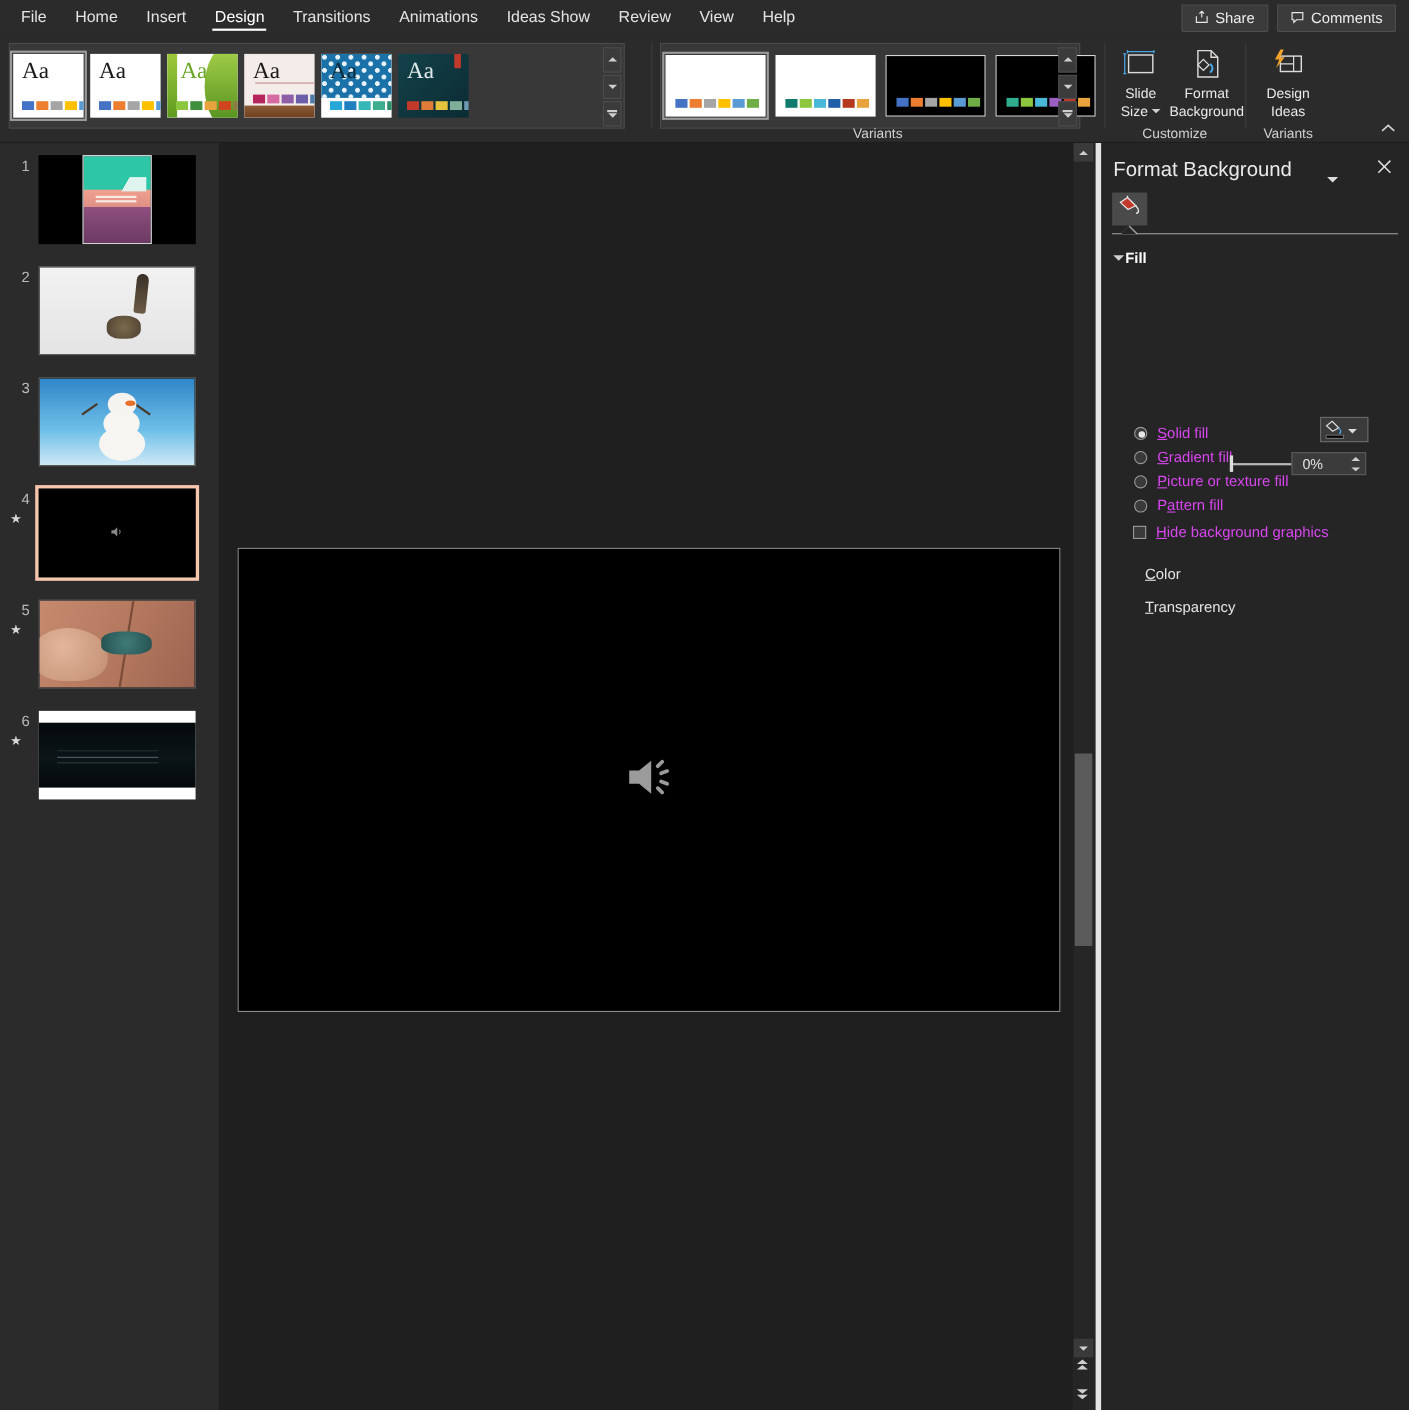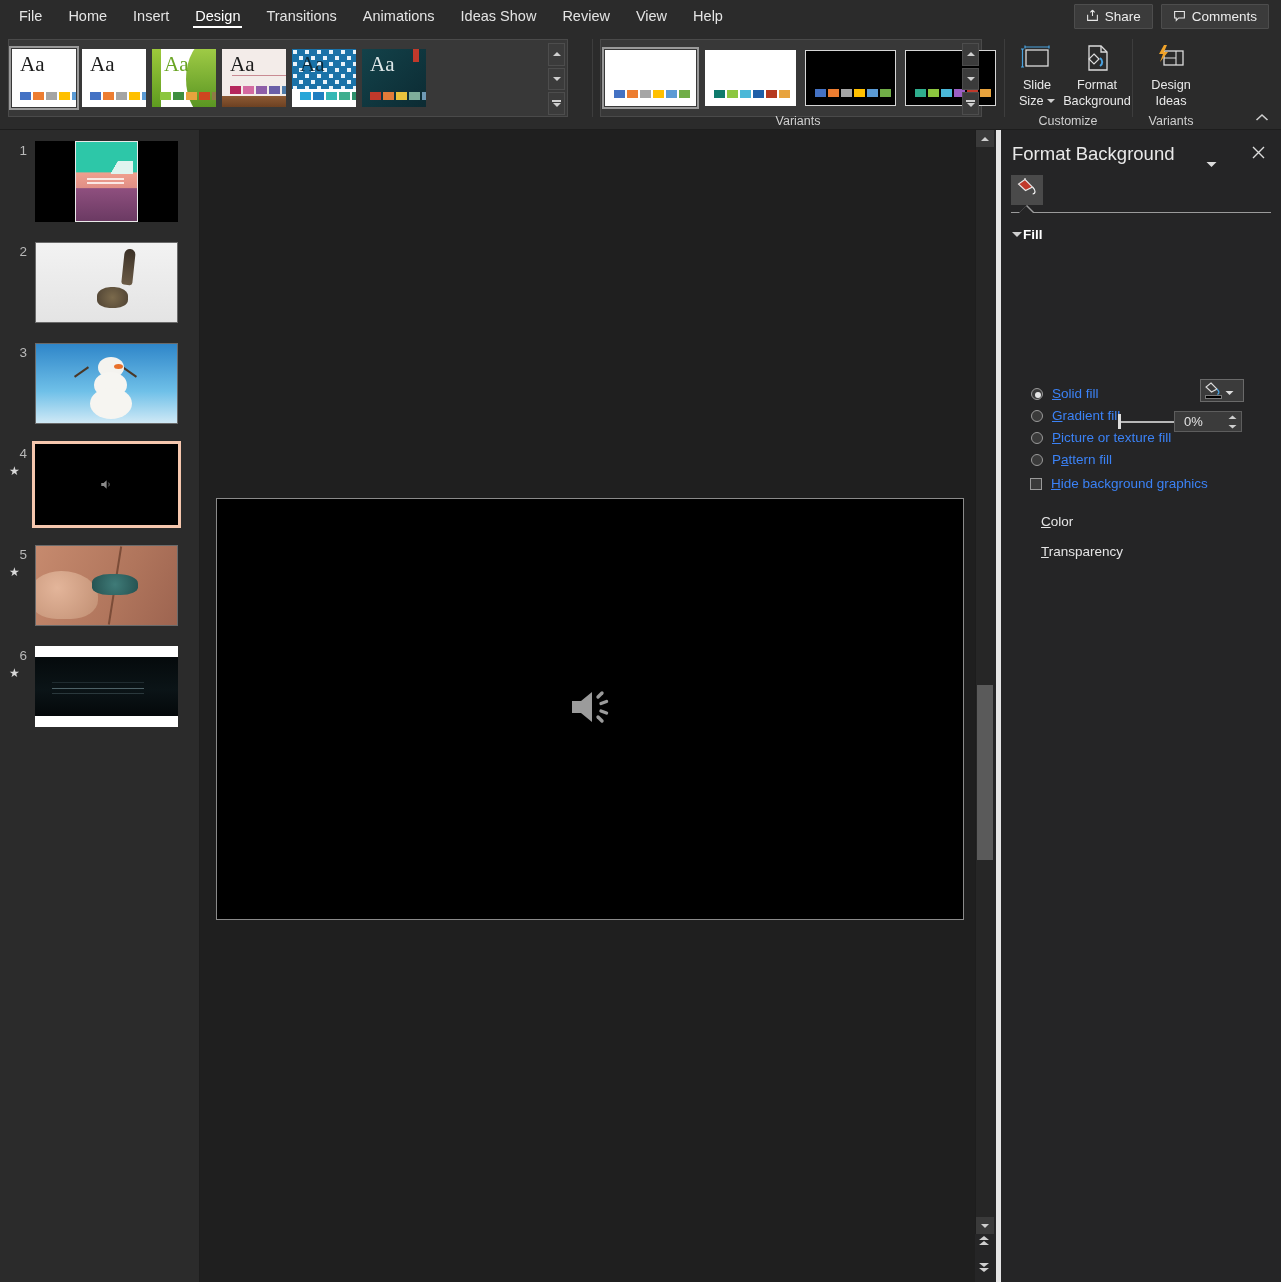--- a/index.html
+++ b/index.html
@@ -273,21 +273,21 @@
     width:12px; height:12px; border-radius:50%; border:1px solid #9a9a9a;
     background:#3a3a3a; position:relative; flex:0 0 auto;
   }
   .radio.on::after {
     content:""; position:absolute; left:3px; top:3px; width:6px; height:6px;
     border-radius:50%; background:#e6e6e6;
   }
   .chk {
     width:12px; height:12px; border:1px solid #9a9a9a; background:#3a3a3a; flex:0 0 auto;
   }
-  .opt-label { font-size:13.5px; color:#3b82f6; white-space:nowrap; }
+  .opt-label { font-size:13.5px; color:#d946ef; white-space:nowrap; }
   .opt-label u { text-decoration:underline; }
 
   .row-label { position:absolute; font-size:13.5px; color:#e4e4e4; }
   .color-btn {
     position:absolute; left:1200px; top:379px; width:44px; height:23px;
     background:#3b3b3b; border:1px solid #6a6a6a; display:flex; align-items:center;
     cursor:pointer;
   }
   .tp-slider {
     position:absolute; left:1120px; top:421px; width:56px; height:2px; background:#b8b8b8;

